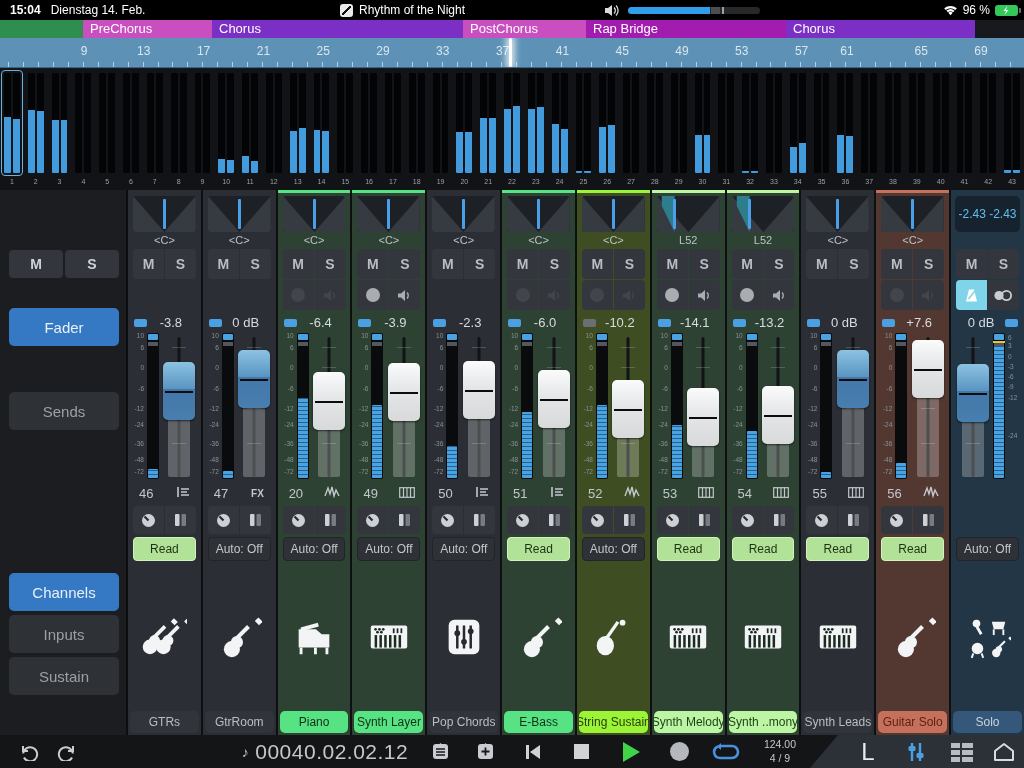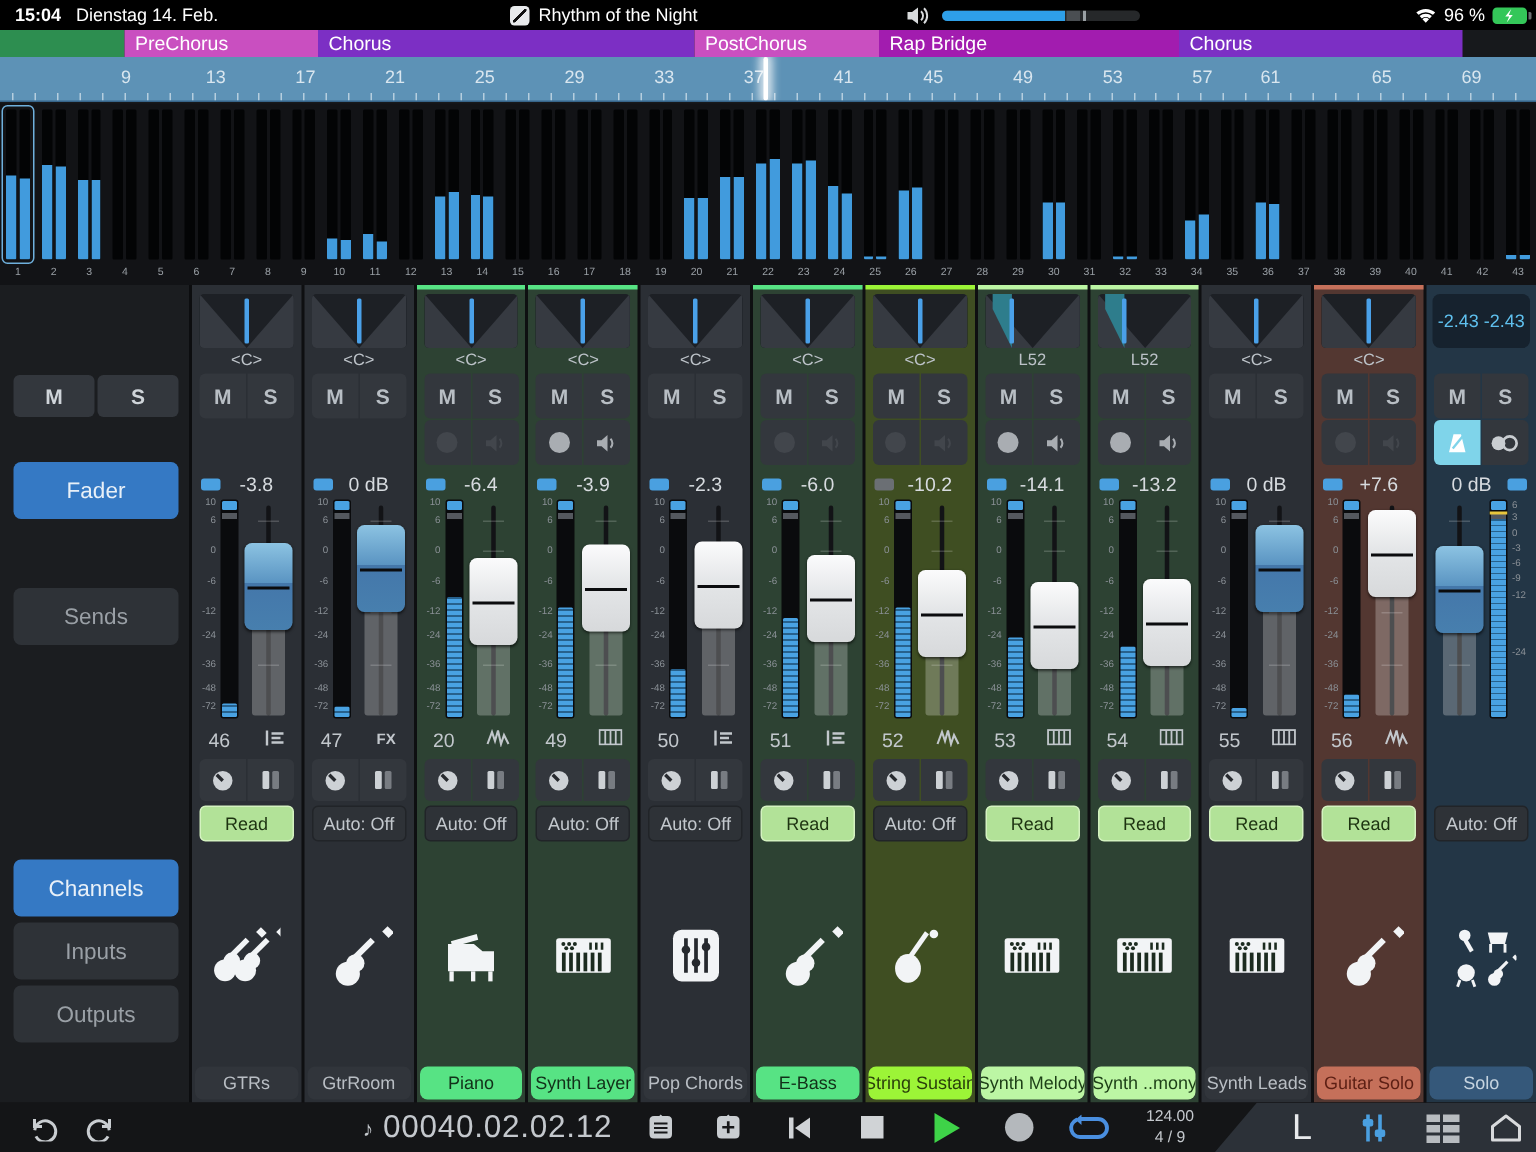--- a/index.html
+++ b/index.html
@@ -653,21 +653,21 @@
   <div id="mixer">
     <div id="sidebar">
       <div id="sb-ms">
         <div>M</div>
         <div>S</div>
       </div>
       <div class="sbbtn active" style="top:118px">Fader</div>
       <div class="sbbtn" style="top:202px">Sends</div>
       <div class="sbbtn active" style="top:383px">Channels</div>
       <div class="sbbtn" style="top:425px">Inputs</div>
-      <div class="sbbtn" style="top:467px">Outputs</div>
+      <div class="sbbtn" style="top:467px">Sustain</div>
     </div>
     <div id="strips">
         <div class="strip gray">
           <div class="topline"></div>
           <div class="panbox">
             <svg width="100%" height="100%" viewBox="0 0 66 36" preserveAspectRatio="none">
               <polygon points="0,0 33,36 0,36" fill="#363a41"></polygon>
               <polygon points="66,0 33,36 66,36" fill="#363a41"></polygon>
             </svg>
             <div class="panline" style="left: calc(50% - 1.5px);"></div>

